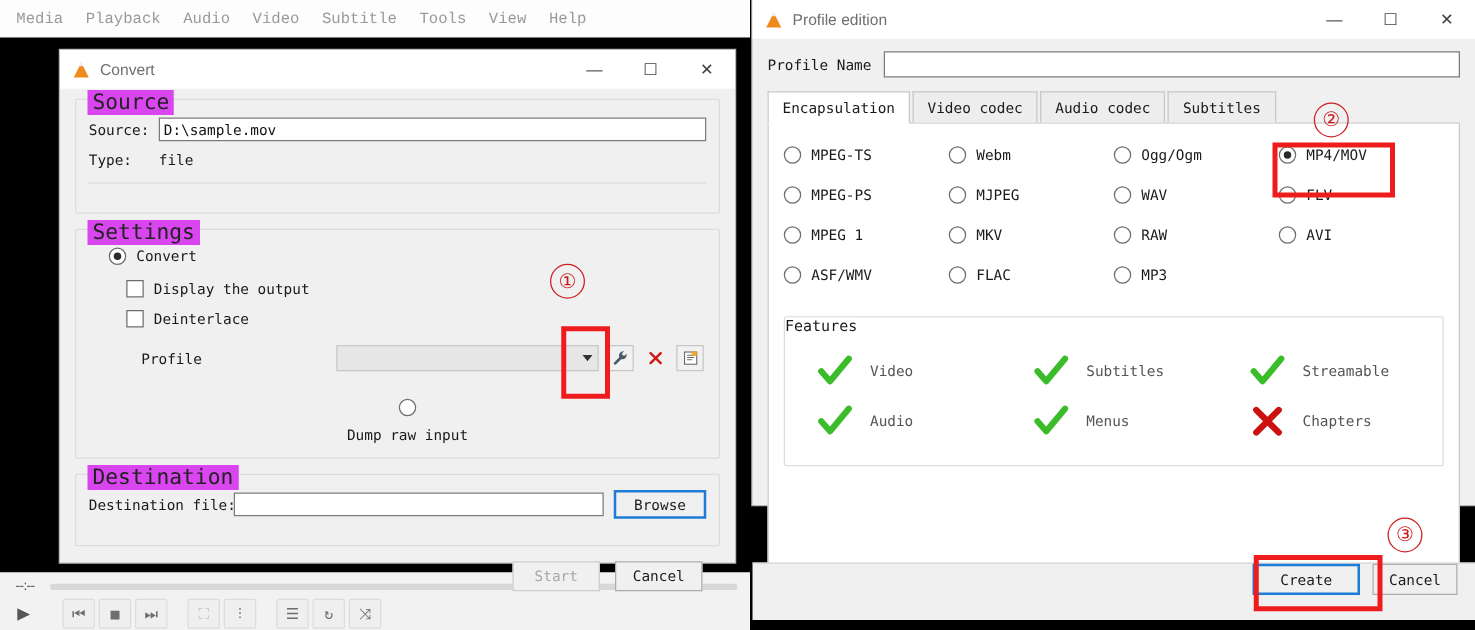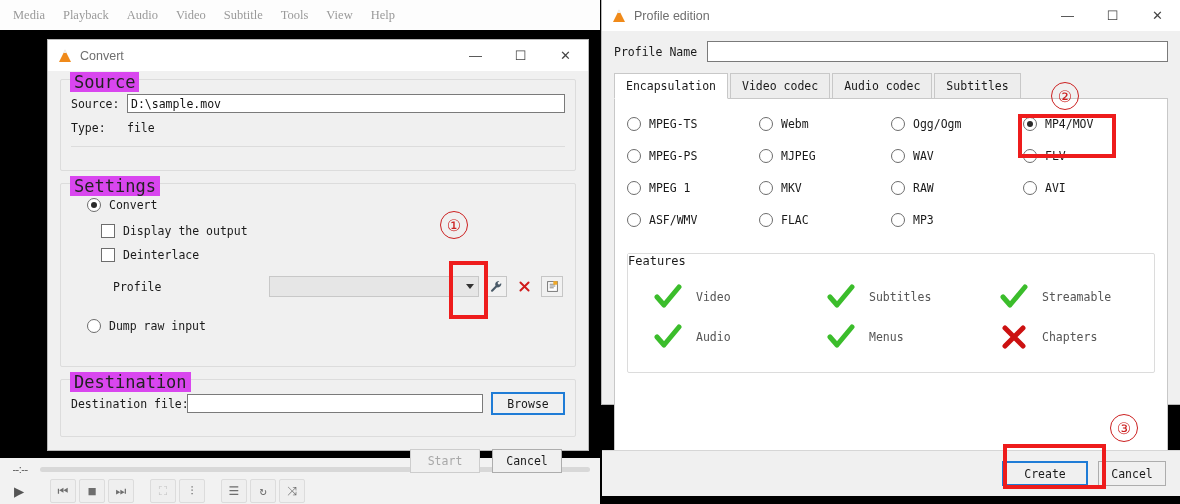--- a/index.html
+++ b/index.html
@@ -6,21 +6,21 @@
   body{
     width:1180px;height:504px;overflow:hidden;position:relative;
     background:#000;
     font-family:"DejaVu Sans Mono","Liberation Mono",monospace;
     font-size:12px;color:#1a1a1a;
   }
   
   #vlc-window{position:absolute;left:0;top:0;width:600px;height:504px;background:#f4f4f4;}
   #vlc-menubar{position:absolute;left:0;top:0;width:600px;height:30px;background:#fdfdfd;
     display:flex;align-items:center;padding-left:4px;box-sizing:border-box;}
-  .menu-item{font-family:Liberation Serif, serif;font-size:12.5px;color:#9a9a9a;
+  .menu-item{font-family:Liberation Mono, monospace;font-size:12.5px;color:#9a9a9a;
     padding:3px 9px;white-space:nowrap;}
   #vlc-video-area{position:absolute;left:0;top:30px;width:600px;height:428px;background:#000;}
   #vlc-bottom{position:absolute;left:0;top:458px;width:600px;height:46px;background:#f2f2f2;}
   #seek-row{position:absolute;left:0;top:2px;width:600px;height:18px;display:flex;align-items:center;}
   #time-elapsed{font-family:"Liberation Sans",sans-serif;font-size:11px;color:#555;
     width:40px;text-align:center;letter-spacing:-.5px;}
   #seek-bar{flex:1;height:5px;background:#d8d8d8;border-radius:3px;margin-right:10px;}
   #ctrl-row{position:absolute;left:0;top:20px;width:600px;height:26px;display:flex;align-items:center;gap:3px;padding-left:4px;box-sizing:border-box;}
   .ctrl-btn{width:24px;height:22px;display:flex;align-items:center;justify-content:center;
     color:#6e6e6e;font-size:12px;background:#efefef;border:1px solid #dcdcdc;border-radius:2px;}
@@ -77,21 +77,21 @@
   .tab.active{background:#fff;border-bottom:1px solid #fff;}
   .tabpanel{border:1px solid #c8c8c8;border-top:none;background:#fff;height:367px;
     box-sizing:border-box;padding:14px 12px 0 12px;position:relative;}
   .encap-grid{display:grid;grid-template-columns:132px 132px 132px 1fr;row-gap:18px;margin-top:4px;}
   .encap-item{display:flex;align-items:center;gap:8px;font-size:11.5px;color:#1a1a1a;text-align:center;}
   .features{border:1px solid #dcdcdc;border-radius:2px;position:relative;margin-top:26px;height:118px;}
   .feat-grid{display:grid;grid-template-columns:173px 173px 1fr;row-gap:14px;padding:16px 0 0 26px;}
   .feat{display:flex;align-items:center;gap:14px;font-size:11.5px;color:#555;}
   .check-mark{width:28px;height:26px;flex:none;}
   .btnrow{position:absolute;left:0;bottom:0;width:578px;height:46px;
-    border-top:1px solid #d6d6d6;background:#f0f0f0;display:flex;align-items:center;
+    border-top:1px solid #d6d6d6;background:#f0f0f0;display:flex;align-items:flex-start;
     justify-content:flex-end;padding-right:14px;box-sizing:border-box;gap:10px;}
 
   
   .anno-box{position:absolute;border:4px solid #ee1c1c;box-sizing:border-box;pointer-events:none;}
   .anno-num{position:absolute;width:26px;height:26px;border:1.6px solid #cc2020;border-radius:50%;
     color:#cc2020;font-family:"Liberation Serif",serif;font-size:16px;
     display:flex;align-items:center;justify-content:center;background:transparent;pointer-events:none;}
 </style>
 </head>
 <body>
@@ -197,21 +197,21 @@
         </span>
         <span class="iconbtn">
           <svg width="13" height="13" viewBox="0 0 16 16" aria-hidden="true">
             <rect x="2" y="2" width="12" height="12" fill="#fff" stroke="#6b6b6b" stroke-width="1.1"></rect>
             <path d="M4.5 5.2h7M4.5 7.4h7M4.5 9.6h5" stroke="#6b6b6b" stroke-width="1"></path>
             <rect x="9" y="1.4" width="5" height="4.4" fill="#f0a828"></rect>
           </svg>
         </span>
       </div>
 
-      <div class="row" style="gap:8px;margin-top:22px;">
+      <div class="row" style="gap:8px;margin-top:22px;flex-direction:column;">
         <span class="radio"></span>
         <span class="lbl">Dump raw input</span>
       </div>
     </div>
 
     <div class="group" style="height:44px;padding:12px 10px 0 10px;">
       <span class="legend">Destination</span>
       <div class="row" style="gap:8px;">
         <span class="lbl" style="width:108px;">Destination file:</span>
         <span class="txtinput" style="flex:1;"></span>

